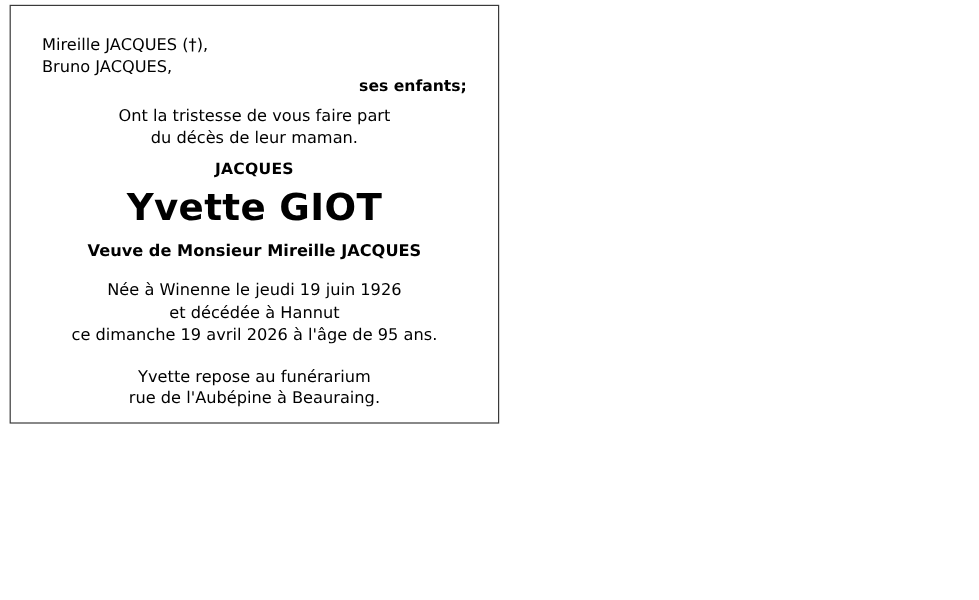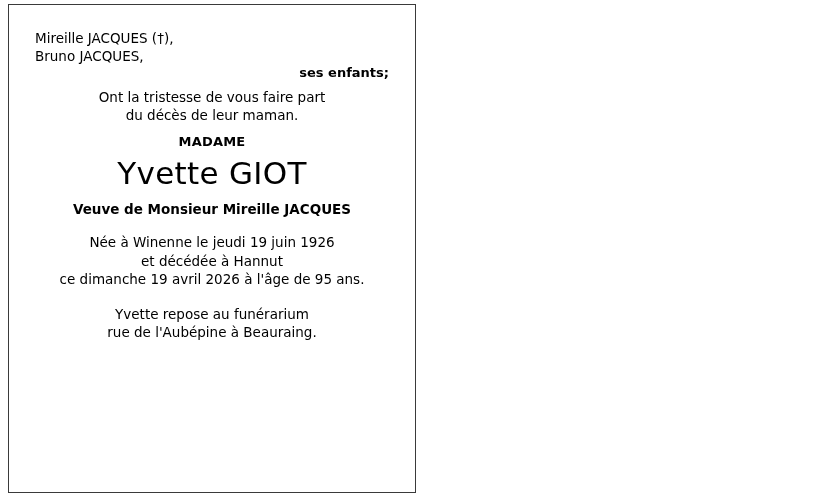--- a/index.html
+++ b/index.html
@@ -11,21 +11,21 @@
     width: 816px;
     height: 500px;
     overflow: hidden;
     font-family: "DejaVu Sans", sans-serif;
   }
   #notice {
     position: absolute;
     left: 8px;
     top: 4px;
     width: 408px;
-    height: 489px;
+    height: 349px;
     background: #ffffff;
     border: 1px solid #3a3a3a;
     box-sizing: border-box;
     color: #000000;
   }
   .inner {
     padding: 24px 18px 6px 18px;
     box-sizing: border-box;
     height: 100%;
   }
@@ -51,21 +51,21 @@
     margin-top: 8px;
   }
   .madame {
     font-size: 13px;
     font-weight: bold;
     margin-top: 10px;
     letter-spacing: 0.2px;
   }
   .name {
     font-size: 31px;
-    font-weight: normal;
+    font-weight: bold;
     margin-top: 6px;
     letter-spacing: 0.3px;
   }
   .widow {
     font-size: 13.5px;
     font-weight: bold;
     margin-top: 10px;
   }
   .block {
     font-size: 13.5px;
@@ -87,21 +87,21 @@
       <div class="child-line">Bruno JACQUES,</div>
     </div>
 
     <div class="role">ses enfants;</div>
 
     <div class="center announce">
       <span class="line">Ont la tristesse de vous faire part</span>
       <span class="line">du décès de leur maman.</span>
     </div>
 
-    <div class="center madame">MADAME</div>
+    <div class="center madame">JACQUES</div>
 
     <div class="center name">Yvette GIOT</div>
 
     <div class="center widow">Veuve de Monsieur Mireille JACQUES</div>
 
     <div class="center block">
       <span class="line">Née à Winenne le jeudi 19 juin 1926</span>
       <span class="line">et décédée à Hannut</span>
       <span class="line">ce dimanche 19 avril 2026 à l'âge de 95 ans.</span>
     </div>

